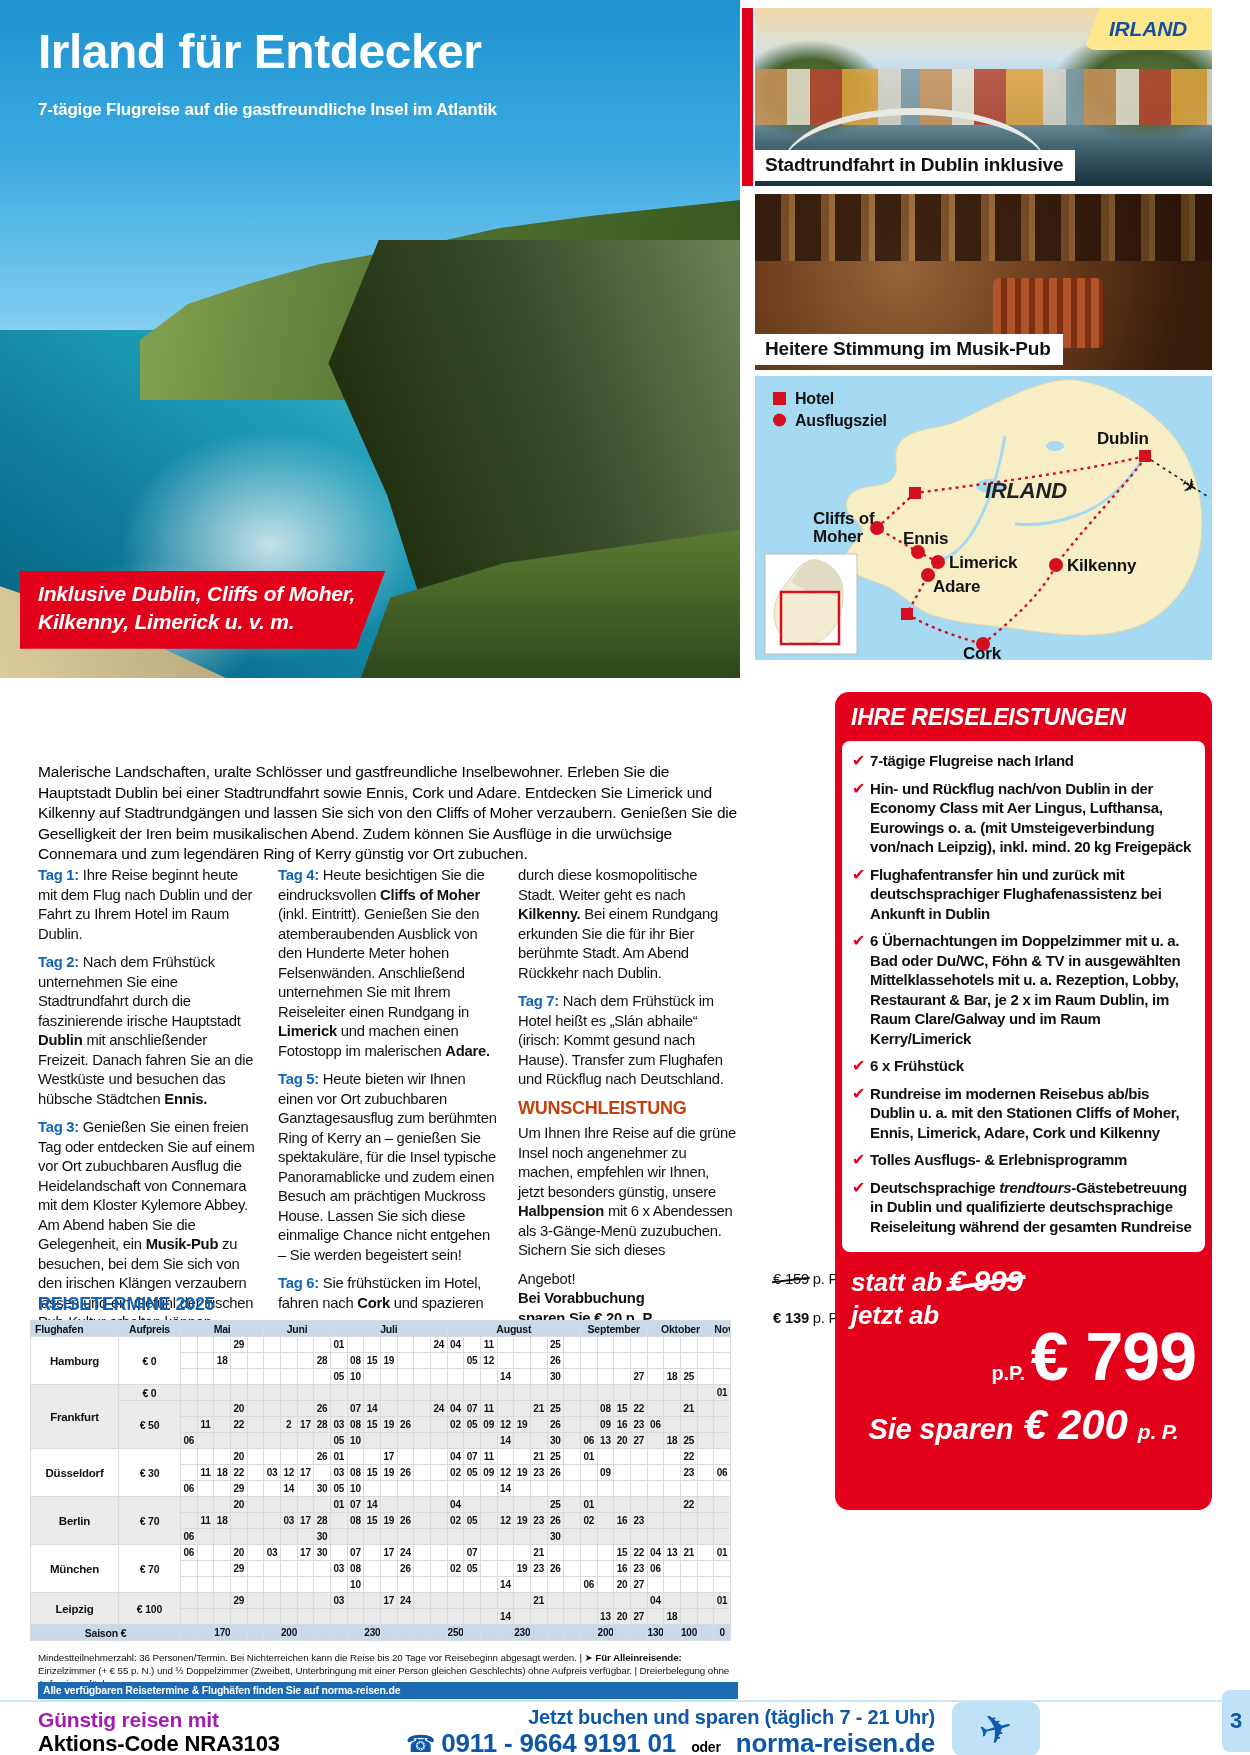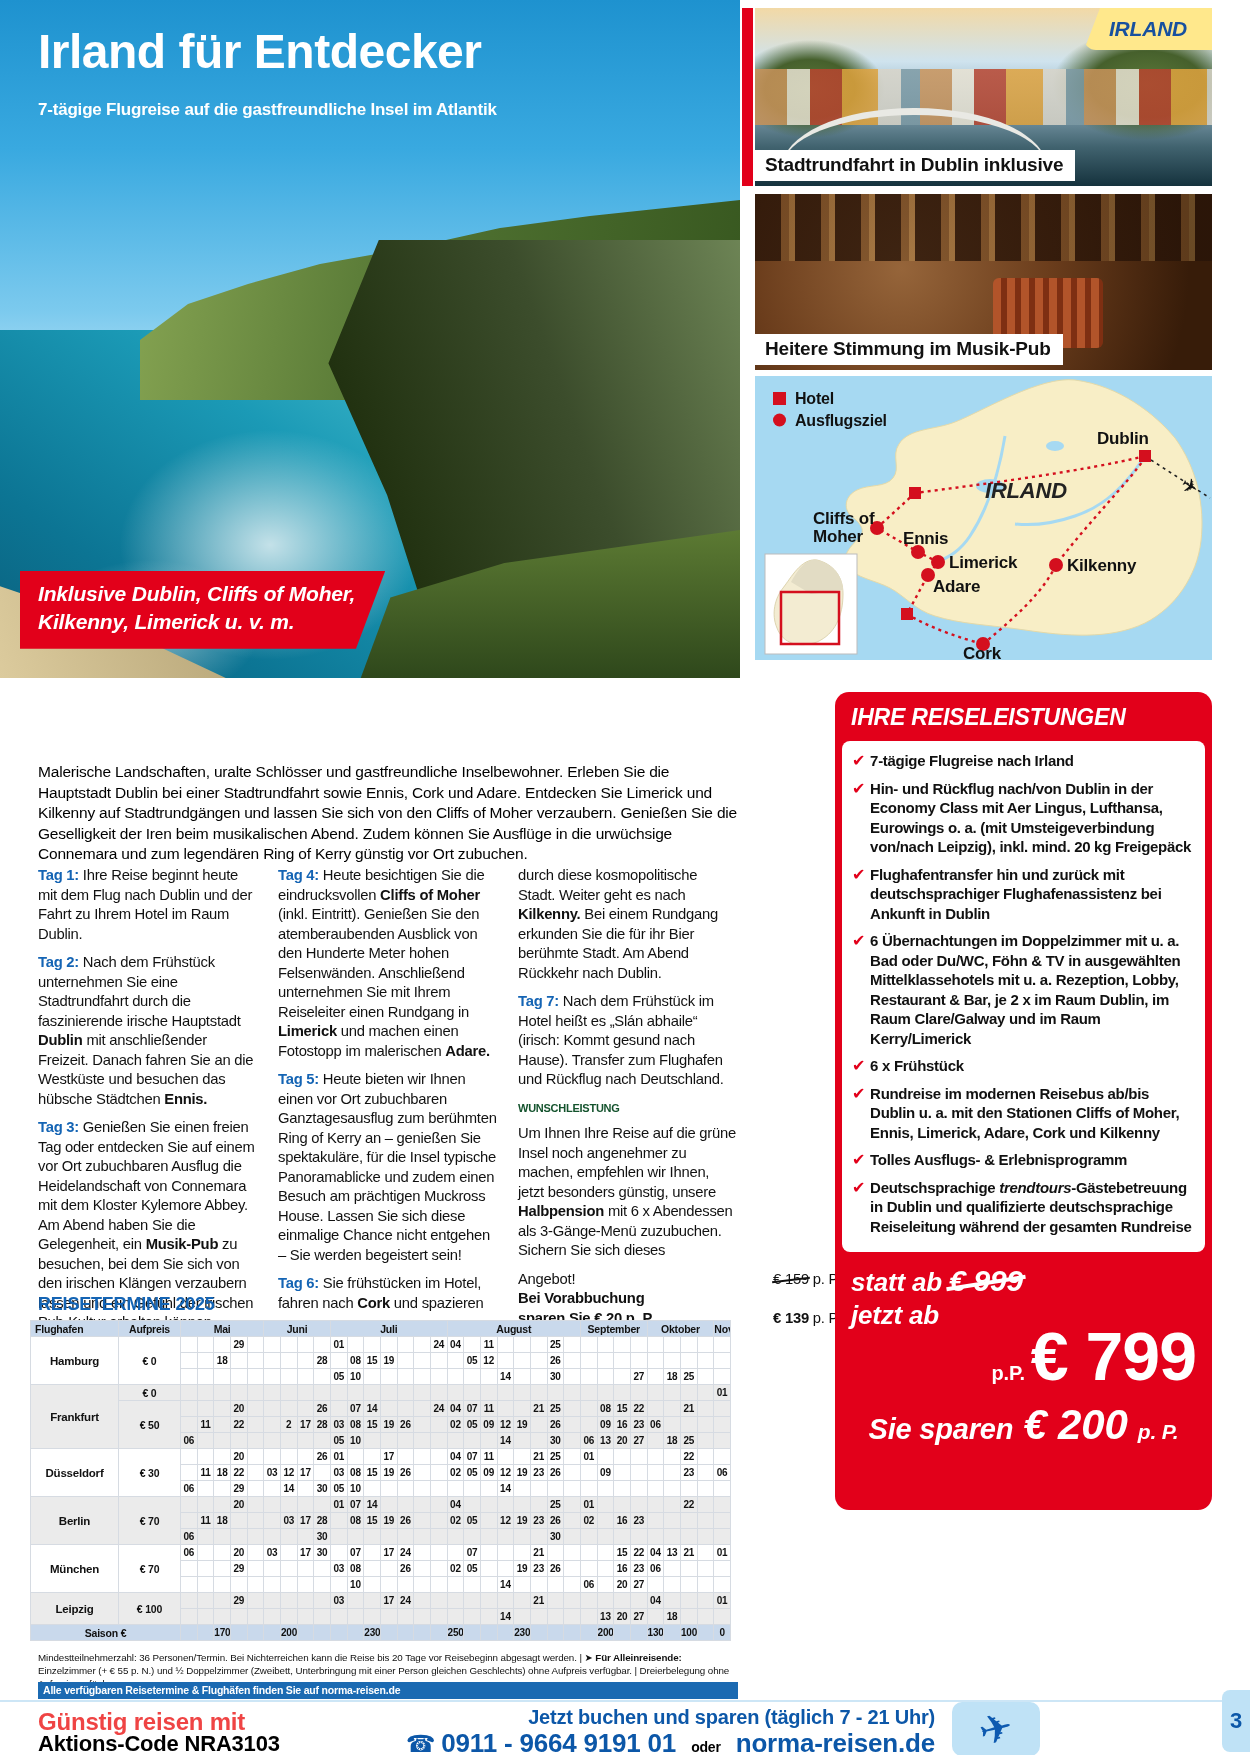--- a/index.html
+++ b/index.html
@@ -35,21 +35,21 @@
   .caption{position:absolute;left:0;bottom:5px;background:#fff;color:#111;font-weight:bold;font-size:19px;padding:4px 12px 5px 10px;}
   
   .map{position:absolute;left:755px;top:376px;width:457px;height:284px;background:#a6d9f2;}
   .map svg{display:block;}
   
   .intro{position:absolute;left:38px;top:762px;width:700px;font-size:15.5px;line-height:20.5px;color:#000;}
   .cols{position:absolute;left:38px;top:866px;width:700px;display:flex;gap:21px;font-size:14.8px;line-height:19.5px;letter-spacing:-0.25px;}
   .col{width:219px;flex:0 0 auto;}
   .day{margin:0 0 9px 0;}
   .tag-label{color:#1464b4;font-weight:bold;}
-  .wl-head{color:#14532d;font-weight:bold;font-size:11px;margin:4px 0 6px 0;}
+  .wl-head{color:#c2410c;font-weight:bold;font-size:18px;margin:4px 0 6px 0;}
   .wl-row{display:flex;justify-content:space-between;width:322px;}
   .wl-bold{font-weight:bold;}
   .strike-black{position:relative;display:inline-block;}
   .strike-black::after{content:"";position:absolute;left:-3%;right:-3%;top:48%;border-top:2px solid #111;transform:rotate(-7deg);}
   
   .termine-title{position:absolute;left:38px;top:1294px;color:#1464b4;font-weight:bold;font-size:18px;}
   .termine-wrap{position:absolute;left:30px;top:1320px;width:700px;}
   table.termine{border-collapse:collapse;table-layout:fixed;width:700px;font-size:10px;}
   table.termine td,table.termine th{border:1px solid #d6dbe2;padding:0;text-align:center;height:15px;overflow:hidden;font-weight:bold;}
   table.termine th{background:#c9d9ec;font-size:10.5px;}
@@ -75,21 +75,21 @@
   .jetzt{font-style:italic;font-weight:bold;font-size:26px;margin-top:2px;}
   .bigprice{text-align:right;margin-top:-14px;}
   .bigprice .pp{font-size:20px;font-weight:bold;margin-right:6px;}
   .bigprice .val{font-size:68px;font-weight:bold;letter-spacing:-1px;}
   .sparen{font-style:italic;font-weight:bold;text-align:center;margin-top:6px;}
   .sparen .s1{font-size:29px;}
   .sparen .s2{font-size:42px;margin:0 6px;}
   .sparen .s3{font-size:21px;}
   
   .footer{position:absolute;left:0;top:1700px;width:1250px;height:55px;border-top:2px solid #cde6f6;}
-  .f-left1{position:absolute;left:38px;top:6px;color:#ef4444;font-weight:bold;font-size:24px;}
+  .f-left1{position:absolute;left:38px;top:6px;color:#a21caf;font-weight:bold;font-size:21px;}
   .f-left2{position:absolute;left:38px;top:29px;color:#000;font-weight:bold;font-size:22px;}
   .f-right1{position:absolute;left:510px;top:4px;width:425px;text-align:right;color:#0c57a8;font-weight:bold;font-size:20px;}
   .f-phone-row{position:absolute;left:355px;top:26px;width:580px;text-align:right;color:#0c57a8;font-weight:bold;font-size:26px;}
   .f-phone-row .oder{color:#000;font-size:14px;margin:0 8px;}
   .phone-ico{font-size:24px;margin-right:6px;}
   .plane-box{position:absolute;left:952px;top:0px;width:88px;height:54px;background:#bfe2f6;border-radius:10px;display:flex;align-items:center;justify-content:center;}
   .plane-box span{color:#0e5ab0;font-size:40px;transform:rotate(-14deg);}
   .page-tab{position:absolute;right:0;top:-12px;width:28px;height:62px;background:#bfe2f6;border-radius:8px 0 0 8px;display:flex;align-items:center;justify-content:center;color:#0c57a8;font-weight:bold;font-size:22px;}
 </style>
 </head>

